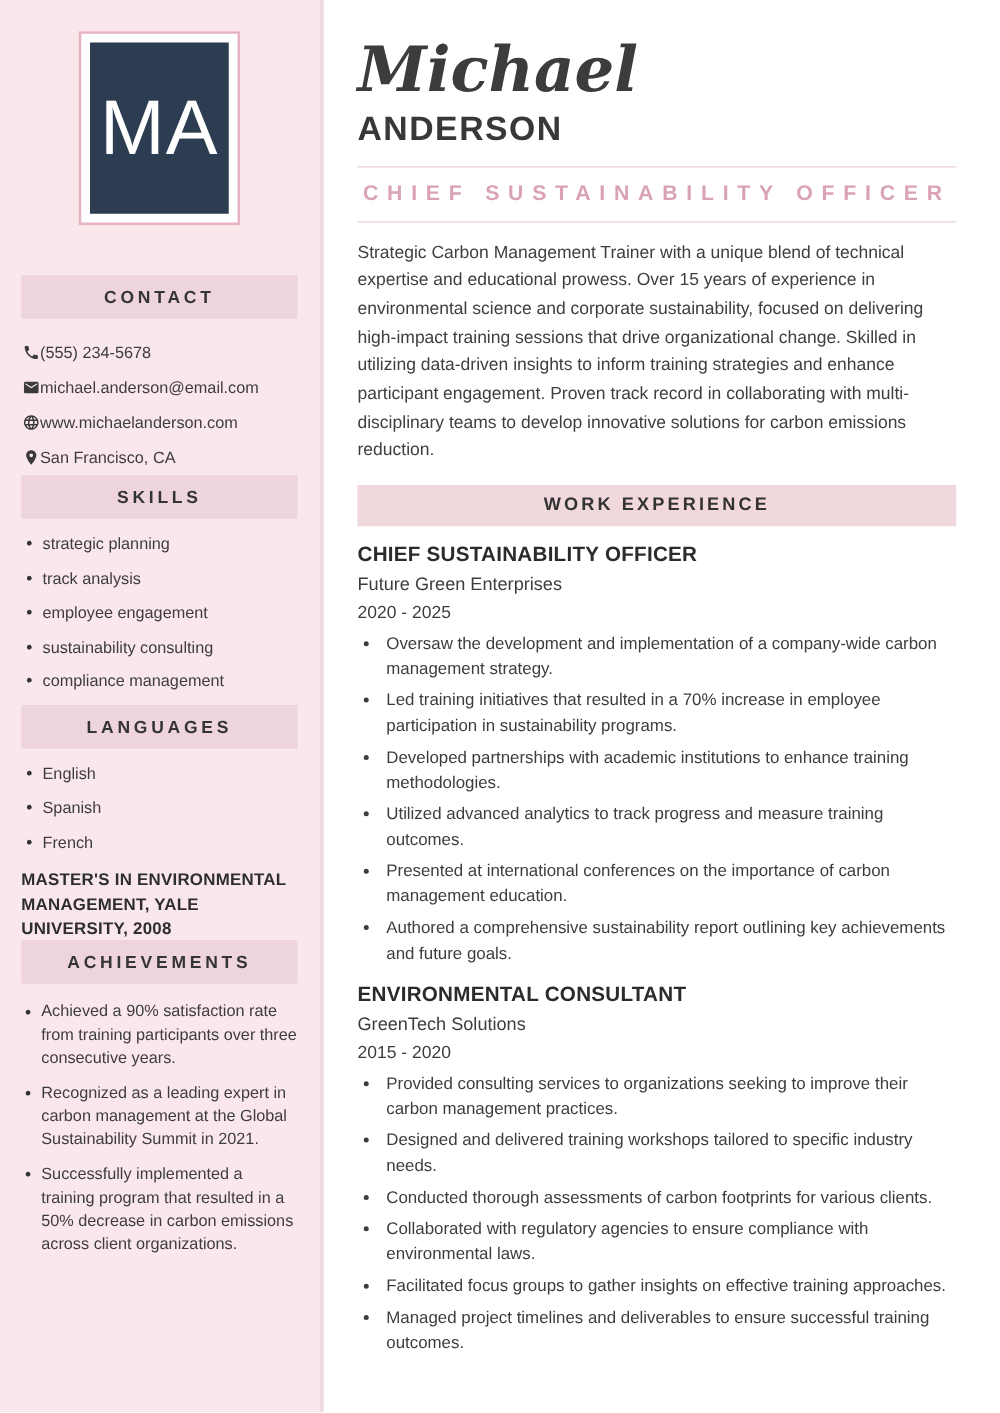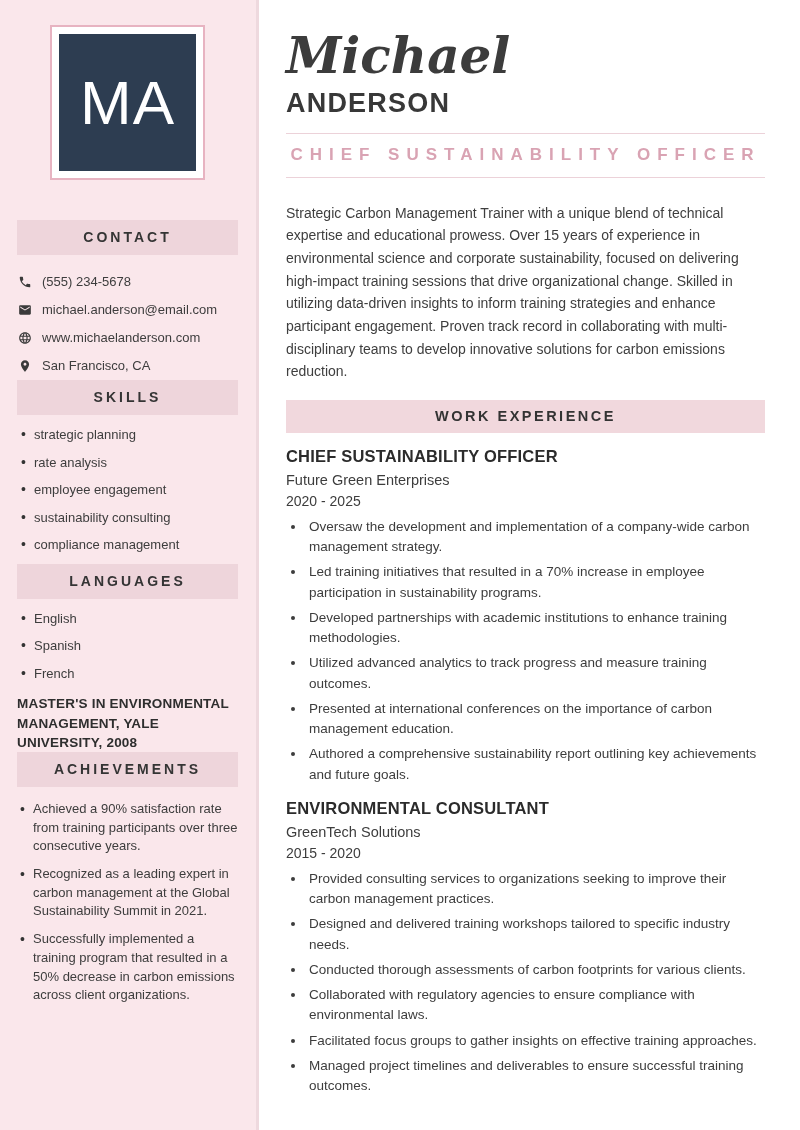--- a/index.html
+++ b/index.html
@@ -20,21 +20,21 @@
   
   .sidebar {
     width: 259px;
     min-width: 259px;
     height: 100%;
     background: #fae7eb;
     border-right: 3px solid #eed9de;
     padding: 25px 18px 0 17px;
   }
   .avatar-frame {
-    width: 155px;
+    width: 129px;
     height: 155px;
     margin: 0 auto;
     border: 2px solid #e7b3c1;
     background: #ffffff;
     padding: 7px;
   }
   .avatar-box {
     width: 100%;
     height: 100%;
     background: #2d3d51;
@@ -52,21 +52,20 @@
     font-weight: bold;
     font-size: 14px;
     letter-spacing: 3px;
     color: #343434;
   }
   .m-contact { margin-top: 40px; }
   .contact-list { margin-top: 13px; }
   .contact-item {
     display: flex;
     align-items: center;
-    gap: 10px;
     padding: 6px 0 7px 1px;
     font-size: 13px;
     color: #3d3d3d;
   }
   .contact-item svg { width: 14px; height: 14px; fill: #3a3a3a; flex: none; }
   .m-section { }
   .side-list { list-style: none; margin-top: 11px; }
   .side-list li {
     position: relative;
     padding-left: 17px;
@@ -137,21 +136,21 @@
     text-align: center;
     padding: 11px 0 12px;
   }
   .main-job-title {
     color: #d9a3b3;
     font-size: 17px;
     font-weight: bold;
     letter-spacing: 7px;
   }
   .summary {
-    margin-top: 24px;
+    margin-top: 12px;
     font-size: 14px;
     line-height: 1.62;
     color: #3e3e3e;
   }
   .we-band {
     margin-top: 17px;
     background: #f1d8dd;
     text-align: center;
     padding: 8px 0 9px;
     font-weight: bold;
@@ -226,21 +225,21 @@
             </svg>
           <span>San Francisco, CA</span>
         </div>
       </div>
     </section>
 
     <section class="m-section">
       <div class="side-bar-title">SKILLS</div>
       <ul class="side-list">
         <li>strategic planning</li>
-        <li>rate analysis</li>
+        <li>track analysis</li>
         <li>employee engagement</li>
         <li>sustainability consulting</li>
         <li>compliance management</li>
       </ul>
     </section>
 
     <section class="m-section">
       <div class="side-bar-title">LANGUAGES</div>
       <ul class="side-list">
         <li>English</li>

